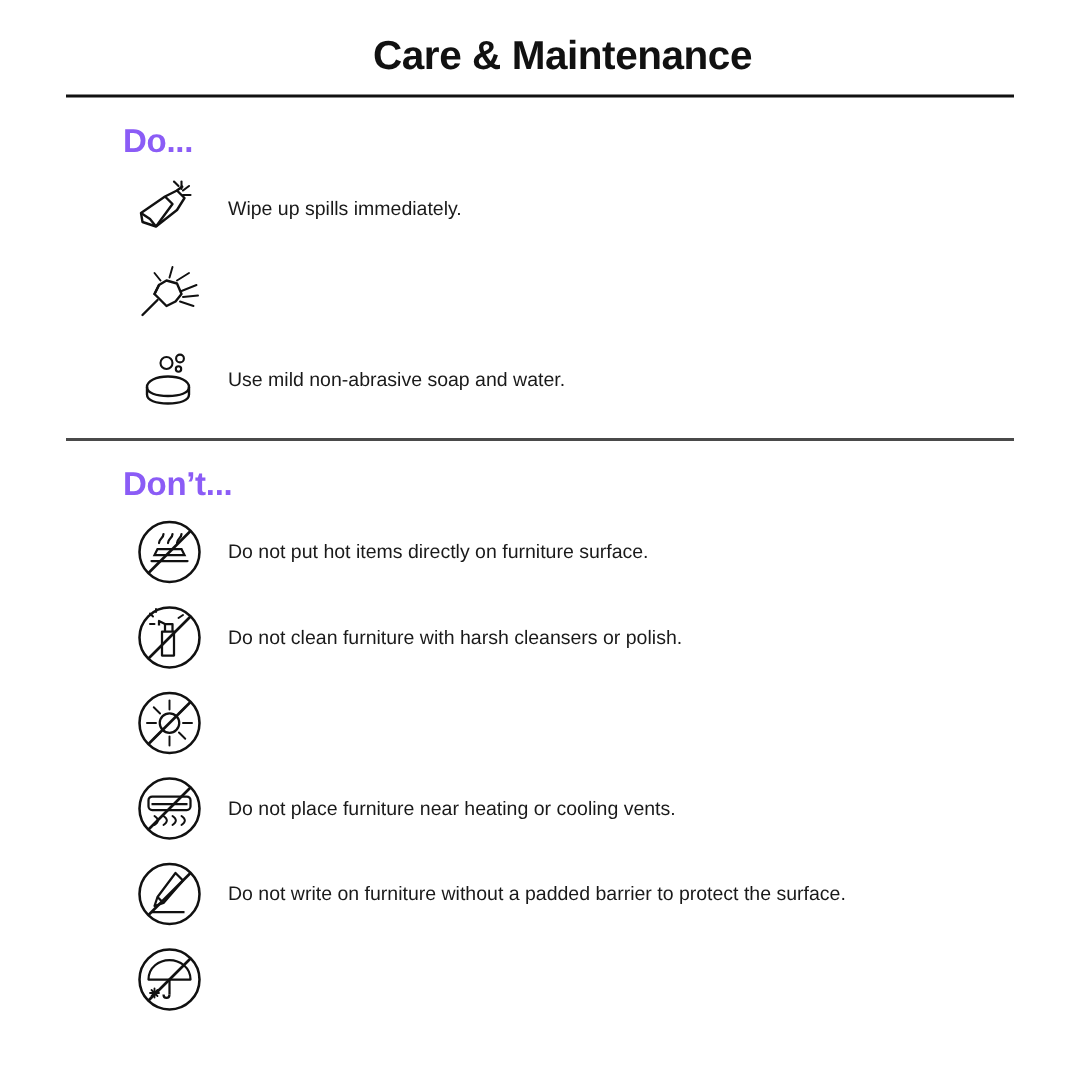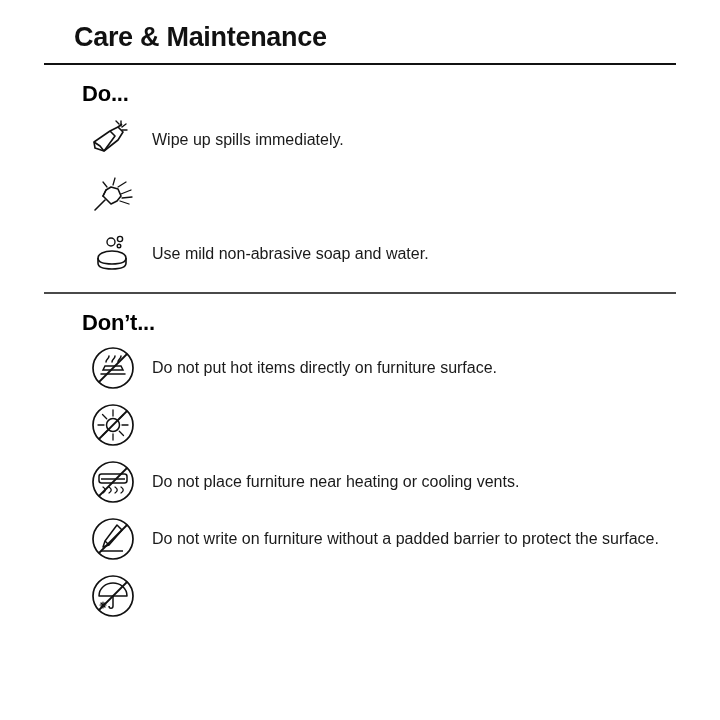--- a/index.html
+++ b/index.html
@@ -20,35 +20,36 @@
     height: 720px;
     box-sizing: border-box;
     padding: 16px 44px 0 44px;
   }
   .main-title {
     font-size: 27px;
     font-weight: bold;
     letter-spacing: -0.3px;
     margin: 6px 0 0 30px;
     color: #111;
+    text-align: center;
   }
   .rule {
     height: 2px;
     background: #111;
     margin: 10px 0 0 0;
   }
   .rule.thin {
     height: 1.5px;
     background: #4a4a4a;
   }
   .section-title {
     font-size: 22px;
     font-weight: bold;
     margin: 16px 0 4px 38px;
-    color: #000000;
+    color: #8b5cf6;
     letter-spacing: -0.2px;
   }
   .list {
     margin: 0;
     padding: 0;
   }
   .row {
     display: flex;
     align-items: center;
     min-height: 57px;
@@ -56,21 +57,21 @@
   .row .icon {
     width: 70px;
     min-width: 70px;
     height: 52px;
     display: flex;
     align-items: center;
     justify-content: center;
     margin-left: 34px;
   }
   .row .text {
-    font-size: 16px;
+    font-size: 13px;
     color: #1a1a1a;
     margin-left: 4px;
     line-height: 1.25;
   }
   .dont .row { min-height: 57px; }
   .dont .row .icon { height: 50px; }
   svg { display: block; }
 </style>
 </head>
 <body>
@@ -159,20 +160,40 @@
             <path d="M17 18 C17 15 20 15 20 12"></path>
             <path d="M23 18 C23 15 26 15 26 12"></path>
             <path d="M29 18 C29 15 32 15 32 12"></path>
           </g>
           <path d="M10 38 L38 10" stroke="#111" stroke-width="1.8"></path>
         </svg>
       </span>
       <span class="text">Do not put hot items directly on furniture surface.</span>
     </div>
 
+    <div class="row">
+      <span class="icon">
+        <svg width="48" height="48" viewBox="0 0 48 48">
+          <circle cx="24" cy="24" r="20" fill="none" stroke="#111" stroke-width="1.7"></circle>
+          <g fill="none" stroke="#111" stroke-width="1.5" stroke-linejoin="round">
+            <path d="M19 36 L19 20 L27 20 L27 36 Z"></path>
+            <path d="M21 20 L21 15 L26 15 L26 20"></path>
+            <path d="M21 15 L17 13 L17 16"></path>
+          </g>
+          <g fill="none" stroke="#111" stroke-width="1.3" stroke-linecap="round">
+            <path d="M13 10 L11 8"></path>
+            <path d="M14 15 L11 15"></path>
+            <path d="M15 7 L15 5"></path>
+            <path d="M30 11 L33 9"></path>
+          </g>
+          <path d="M10 38 L38 10" stroke="#111" stroke-width="1.8"></path>
+        </svg>
+      </span>
+      <span class="text">Do not clean furniture with harsh cleansers or polish.</span>
+    </div>
 
     <div class="row">
       <span class="icon">
         <svg width="48" height="48" viewBox="0 0 48 48">
           <circle cx="24" cy="24" r="20" fill="none" stroke="#111" stroke-width="1.7"></circle>
           <circle cx="24" cy="24" r="6.5" fill="none" stroke="#111" stroke-width="1.5"></circle>
           <g stroke="#111" stroke-width="1.3" stroke-linecap="round">
             <path d="M24 9 L24 15"></path>
               <path d="M24 33 L24 39"></path>
             <path d="M9 24 L15 24"></path>

